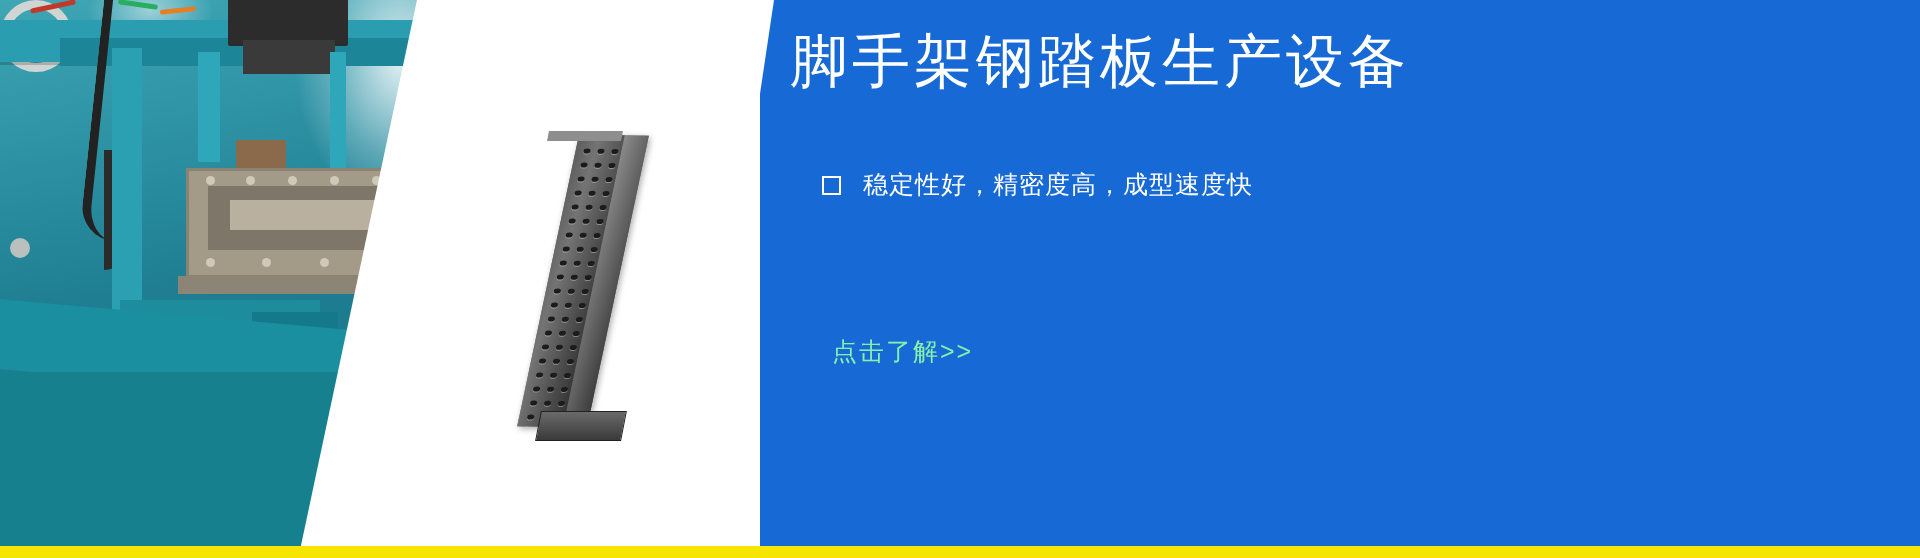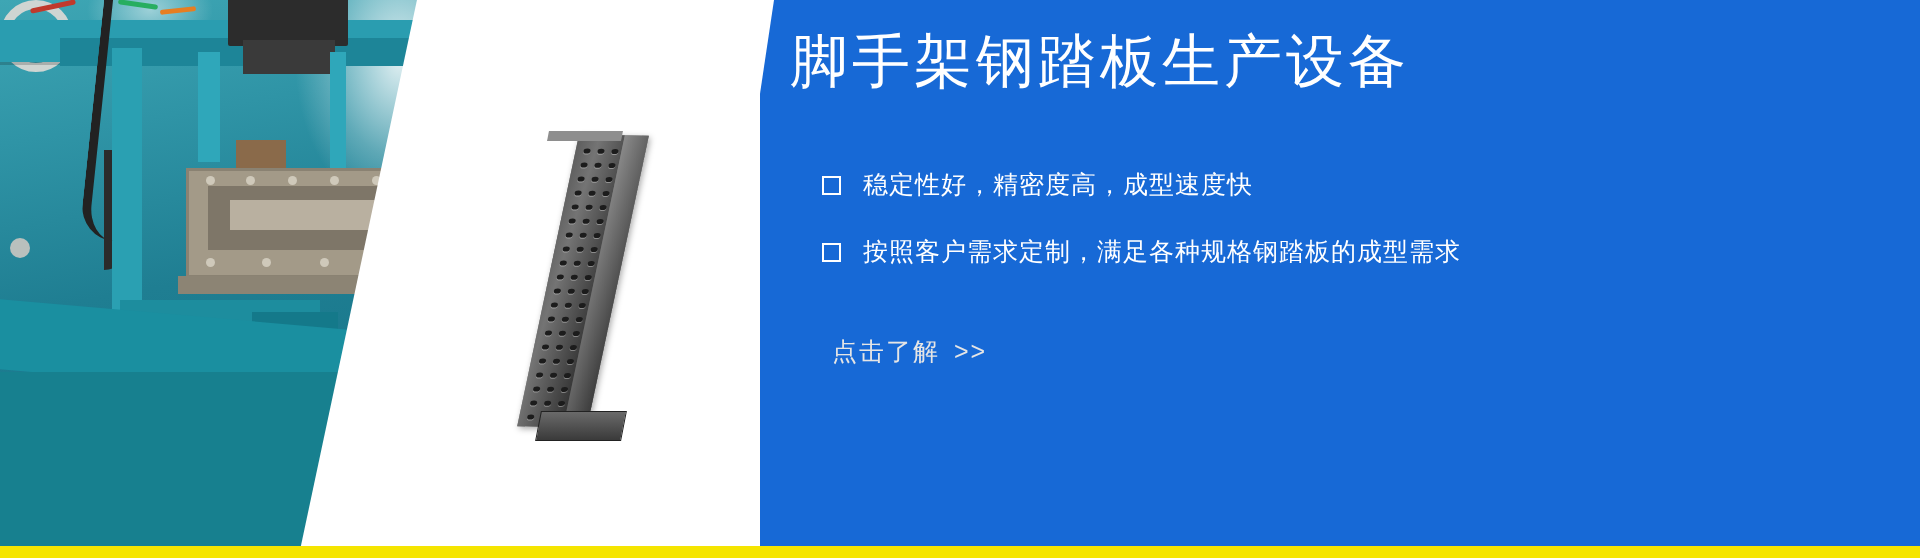--- a/index.html
+++ b/index.html
@@ -153,22 +153,22 @@
     white-space:nowrap;
     padding-left:32px;
   }
   .bullet-mark{
     width:19px; height:19px; border:2px solid #ffffff; flex:0 0 auto;
     margin-right:22px; margin-top:2px;
   }
   .bullet-text{ font-size:25px; letter-spacing:1px; color:#ffffff; }
   .cta{
     position:absolute; left:42px; top:335px;
-    font-size:25px; letter-spacing:2px; color:#e5e5e5;
-    display:flex; align-items:center; gap:14px; white-space:nowrap;
+    font-size:25px; letter-spacing:2px; color:#86efac;
+    display:flex; align-items:center; white-space:nowrap;
   }
   .cta-arrows{ font-size:25px; letter-spacing:2px; }
 
   
   .yellow-bar{
     position:absolute; left:0; bottom:0; width:1920px; height:12px;
     background:#f5e500; z-index:20;
   }
 </style>
 </head>
@@ -300,24 +300,20 @@
   </div>
 
   <div class="content">
     <div class="title">脚手架钢踏板生产设备</div>
 
     <div class="bullets">
       <div class="bullet">
         <span class="bullet-mark"></span>
         <span class="bullet-text">稳定性好，精密度高，成型速度快</span>
       </div>
-      <div class="bullet">
-        <span class="bullet-mark"></span>
-        <span class="bullet-text">按照客户需求定制，满足各种规格钢踏板的成型需求</span>
-      </div>
     </div>
 
     <div class="cta">
       <span>点击了解</span>
       <span class="cta-arrows">&gt;&gt;</span>
     </div>
   </div>
 
   <div class="yellow-bar"></div>
 </div>

